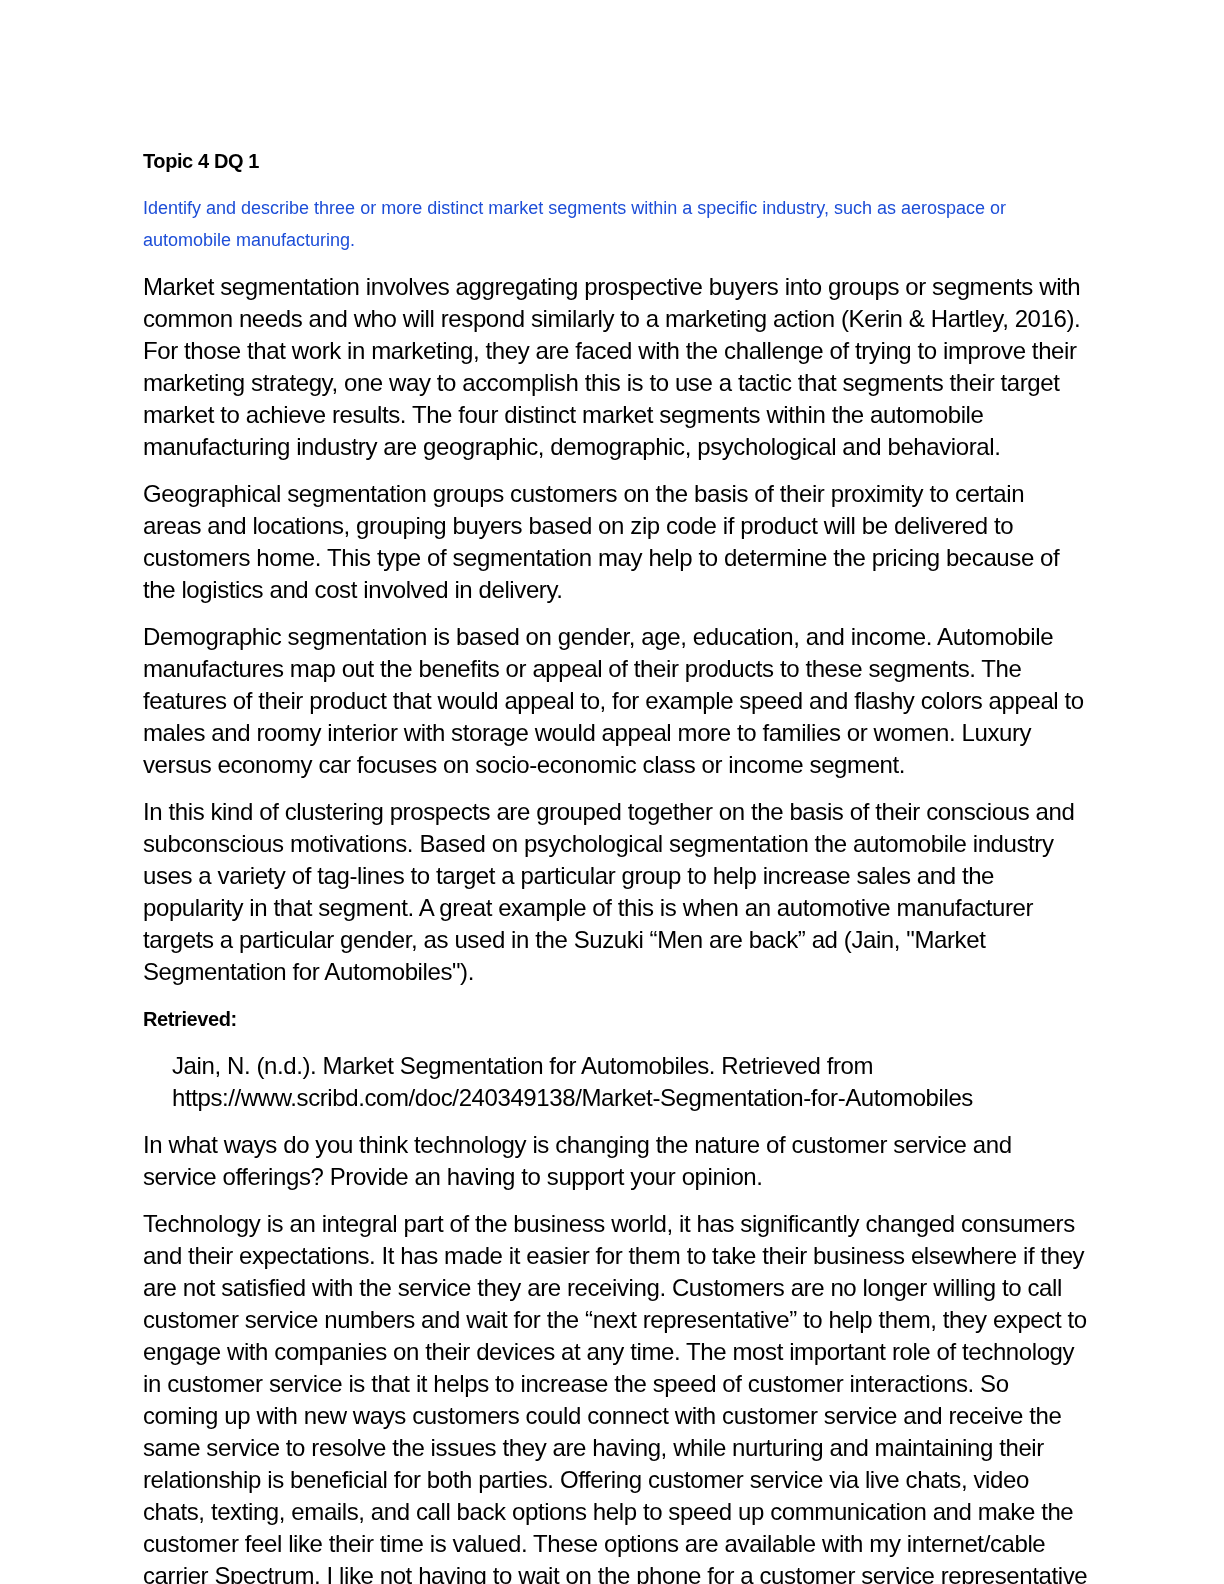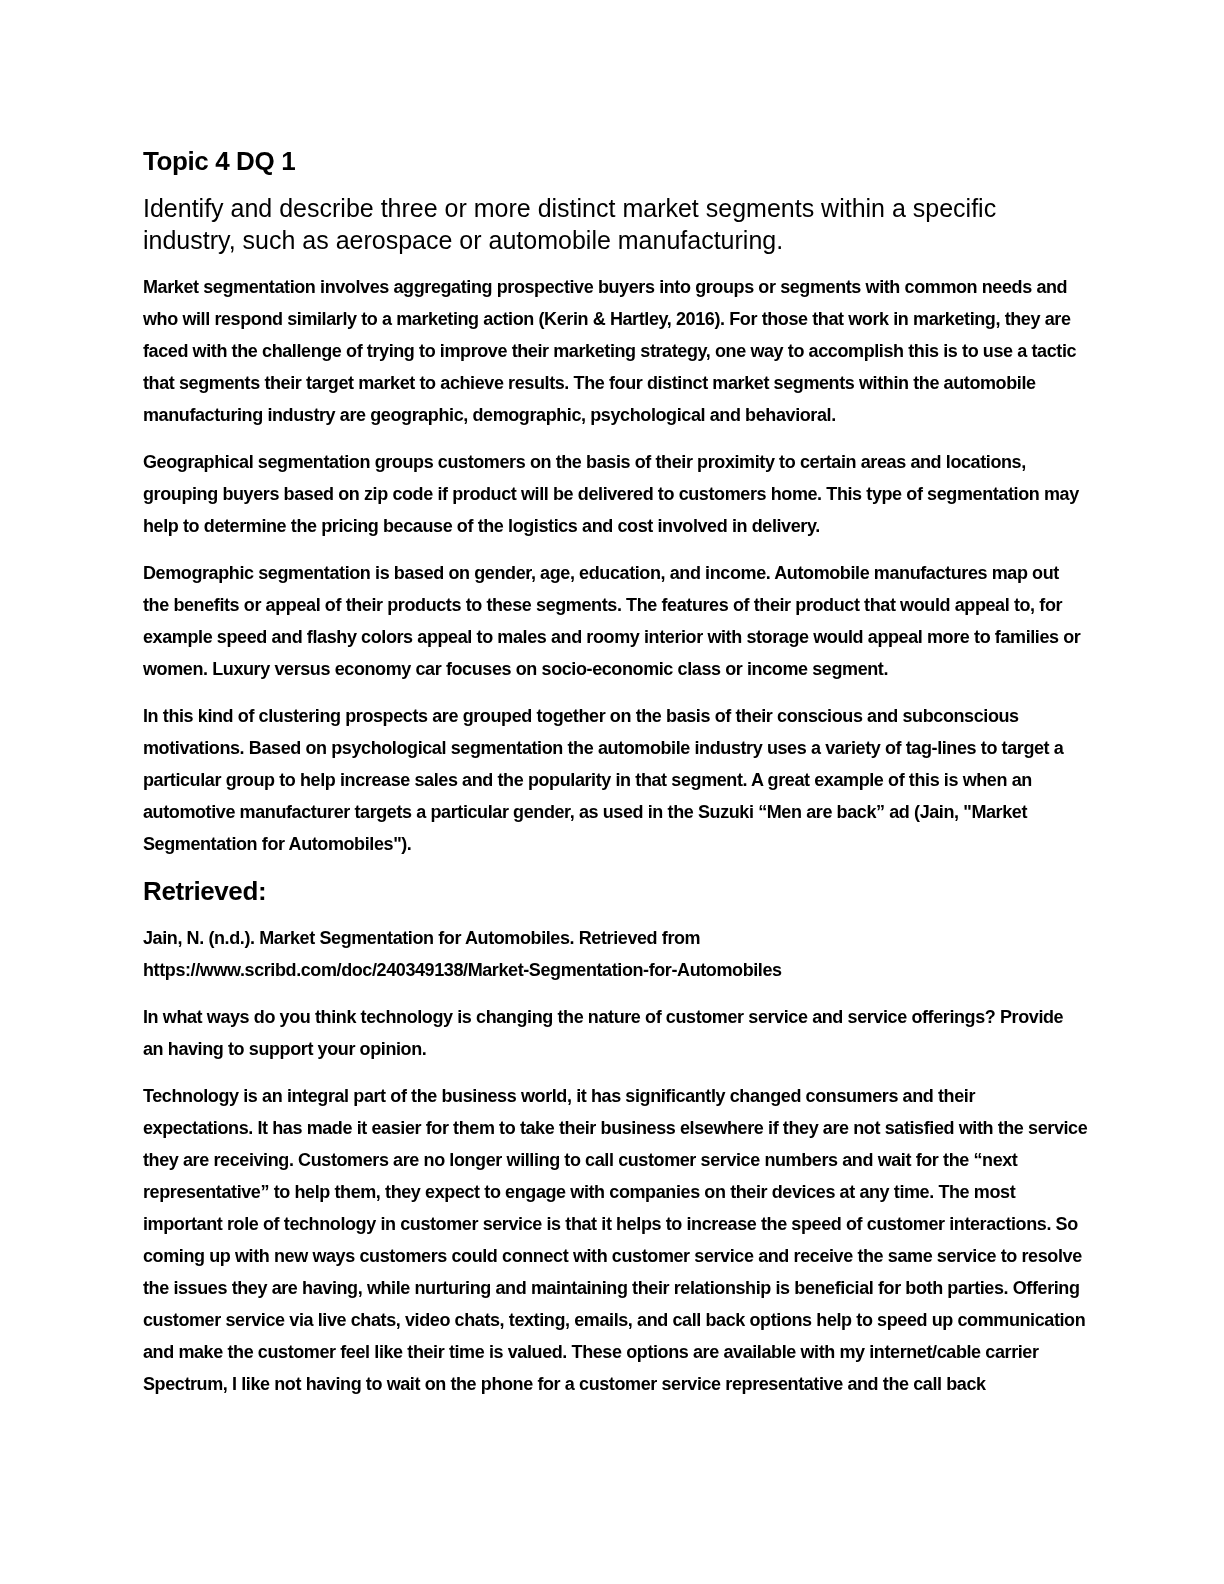--- a/index.html
+++ b/index.html
@@ -13,40 +13,41 @@
     height: 1584px;
     background: #ffffff;
     box-sizing: border-box;
     padding: 145px 136px 40px 143px;
     overflow: hidden;
     font-family: "Liberation Sans", "DejaVu Sans", sans-serif;
     color: #000000;
   }
   .para {
     margin: 0 0 15px 0;
-    font-size: 18px;
-    font-weight: 700;
+    font-size: 24px;
+    font-weight: 400;
     letter-spacing: -0.4px;
     line-height: 32px;
     color: #000000;
   }
   h2.para {
     
-    font-size: 26px;
+    font-size: 20px;
     font-weight: 700;
   }
   .para.light {
-    font-size: 25px;
+    font-size: 18px;
     font-weight: 400;
     letter-spacing: 0;
-    color: #000000;
+    color: #1d4ed8;
   }
   .ref-entry {
     word-wrap: break-word;
     overflow-wrap: break-word;
+    margin-left: 29px;
   }
 </style>
 </head>
 <body>
 
 <div class="page">
 
   <h2 class="para">Topic 4 DQ 1</h2>
 
   <p class="para light">Identify and describe three or more distinct market segments within a specific industry, such as aerospace or automobile manufacturing.</p>

